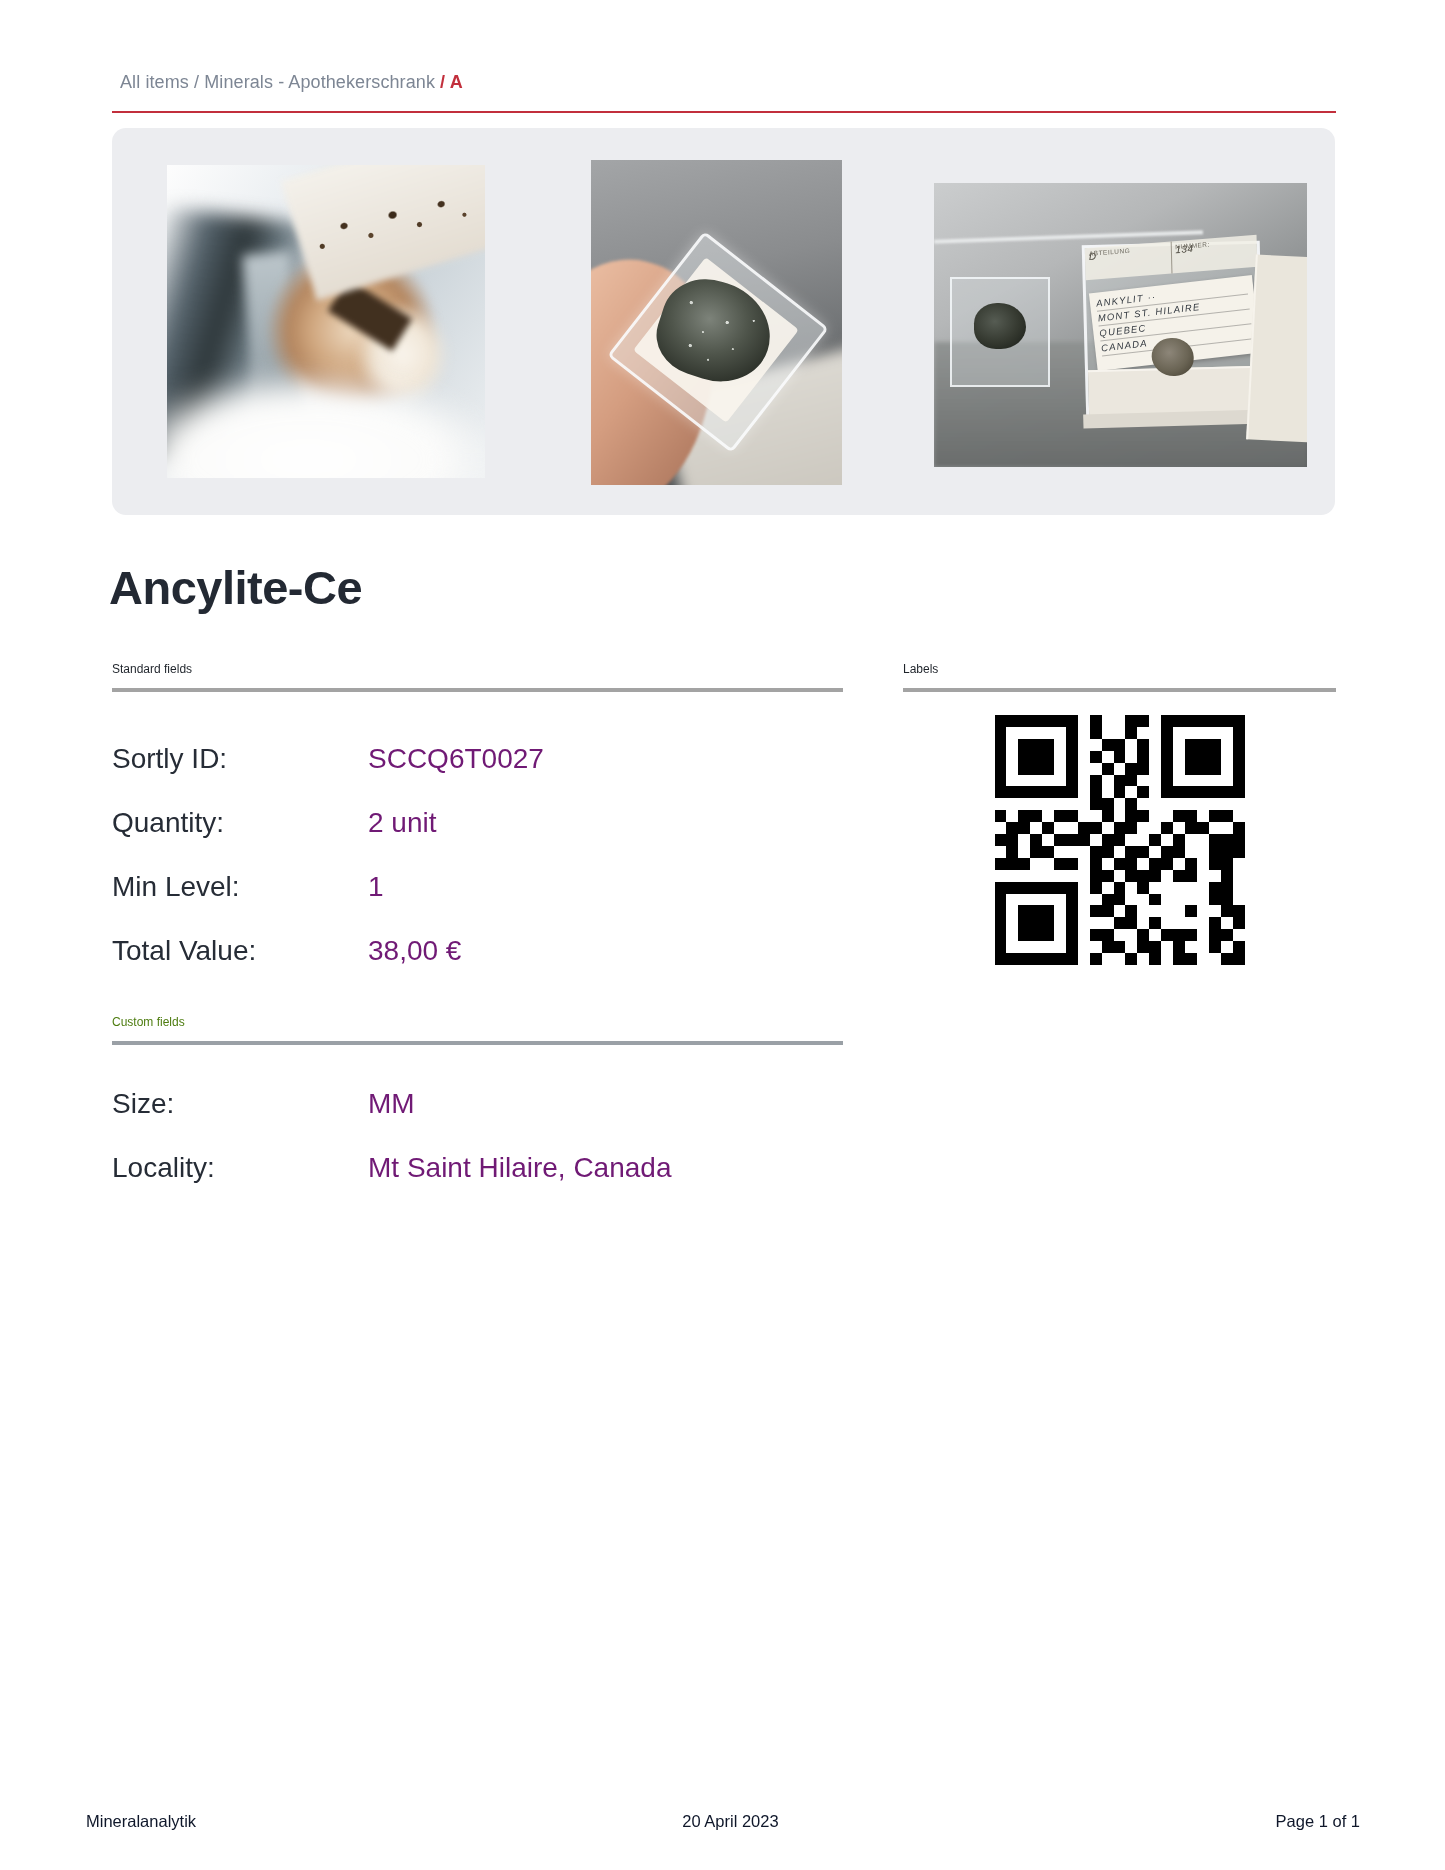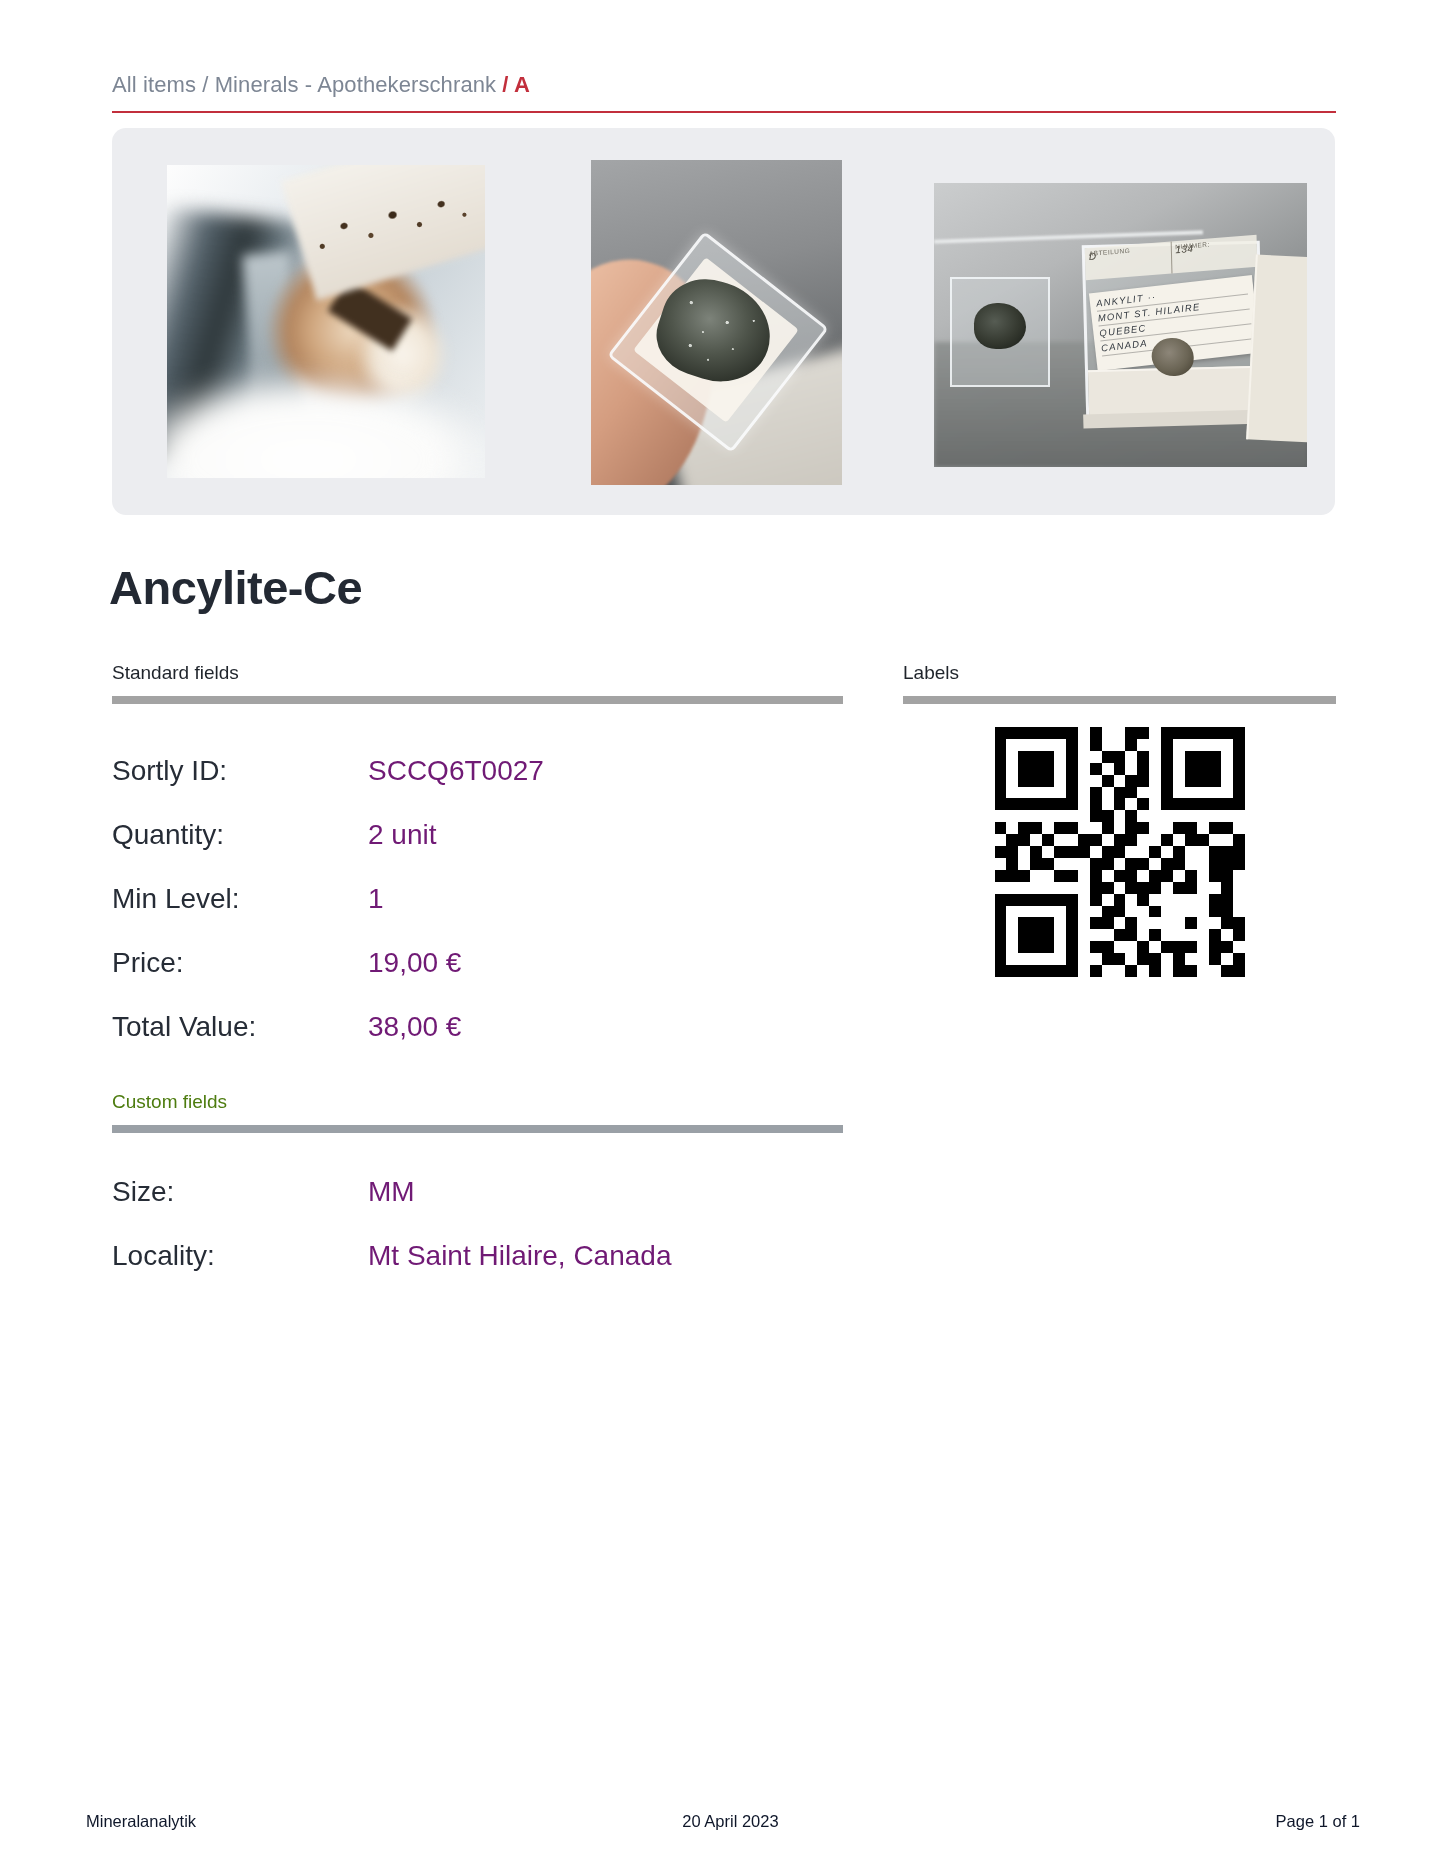--- a/index.html
+++ b/index.html
@@ -1,20 +1,20 @@
 <!DOCTYPE html>
 <html><head>
 <meta charset="utf-8">
 <style>
   html,body{margin:0;padding:0;background:#fff;}
   body{width:1445px;height:1870px;position:relative;font-family:"Liberation Sans",sans-serif;
        -webkit-font-smoothing:antialiased;}
 
   
-  .breadcrumb{position:absolute;left:112px;top:72px;font-size:22px;color:#7d8694;letter-spacing:.1px;}
+  .breadcrumb{position:absolute;left:120px;top:72px;font-size:18px;color:#7d8694;letter-spacing:.1px;}
   .crumb-current{color:#c22f3c;font-weight:700;}
   .red-rule{position:absolute;left:112px;top:111px;width:1224px;height:2px;background:#c22f3c;}
 
   
   .photo-panel{position:absolute;left:112px;top:128px;width:1223px;height:387px;background:#ecedf0;border-radius:14px;}
   .photo{position:absolute;overflow:hidden;background:#cfd3d7;}
   .photo *{position:absolute;}
 
   
   .photo1{left:55px;top:37px;width:318px;height:313px;}
@@ -95,21 +95,21 @@
   .p3-tray{right:-10px;bottom:26px;width:64px;height:185px;background:#eae6dc;transform:rotate(3deg);
     border-left:2px solid #f6f3ec;}
 
   
   .title{position:absolute;left:109px;top:560px;margin:0;font-size:47px;font-weight:700;
     letter-spacing:-.5px;color:#232933;}
 
   
   .left-col{position:absolute;left:112px;top:662px;width:731px;}
   .right-col{position:absolute;left:903px;top:662px;width:433px;}
-  .section-head{font-size:19px;color:#1f242b;padding-bottom:12px;border-bottom:8px solid #a3a3a3;}
+  .section-head{font-size:12px;color:#1f242b;padding-bottom:12px;border-bottom:4px solid #a3a3a3;}
   .section-head.gray{color:#4d7c0f;border-bottom-color:#9aa0a6;}
   .rows{margin-top:50px;}
   .rows.custom{margin-top:42px;}
   .frow{display:flex;margin-bottom:31px;font-size:28px;line-height:33px;}
   .flabel{width:256px;font-weight:400;color:#262c36;flex:none;}
   .fvalue{color:#701a75;}
   .gap-before-custom{margin-top:48px;}
 
   
   #qr-grid{display:grid;grid-template-columns:repeat(21,1fr);grid-template-rows:repeat(21,1fr);
@@ -200,24 +200,20 @@
       </div>
       <div class="frow">
         <div class="flabel">Quantity:</div>
         <div class="fvalue">2 unit</div>
       </div>
       <div class="frow">
         <div class="flabel">Min Level:</div>
         <div class="fvalue">1</div>
       </div>
       <div class="frow">
-        <div class="flabel">Price:</div>
-        <div class="fvalue">19,00 €</div>
-      </div>
-      <div class="frow">
         <div class="flabel">Total Value:</div>
         <div class="fvalue">38,00 €</div>
       </div>
     </div>
 
     <div class="section-head gray gap-before-custom">Custom fields</div>
     <div class="rows custom">
       <div class="frow">
         <div class="flabel">Size:</div>
         <div class="fvalue">MM</div>

